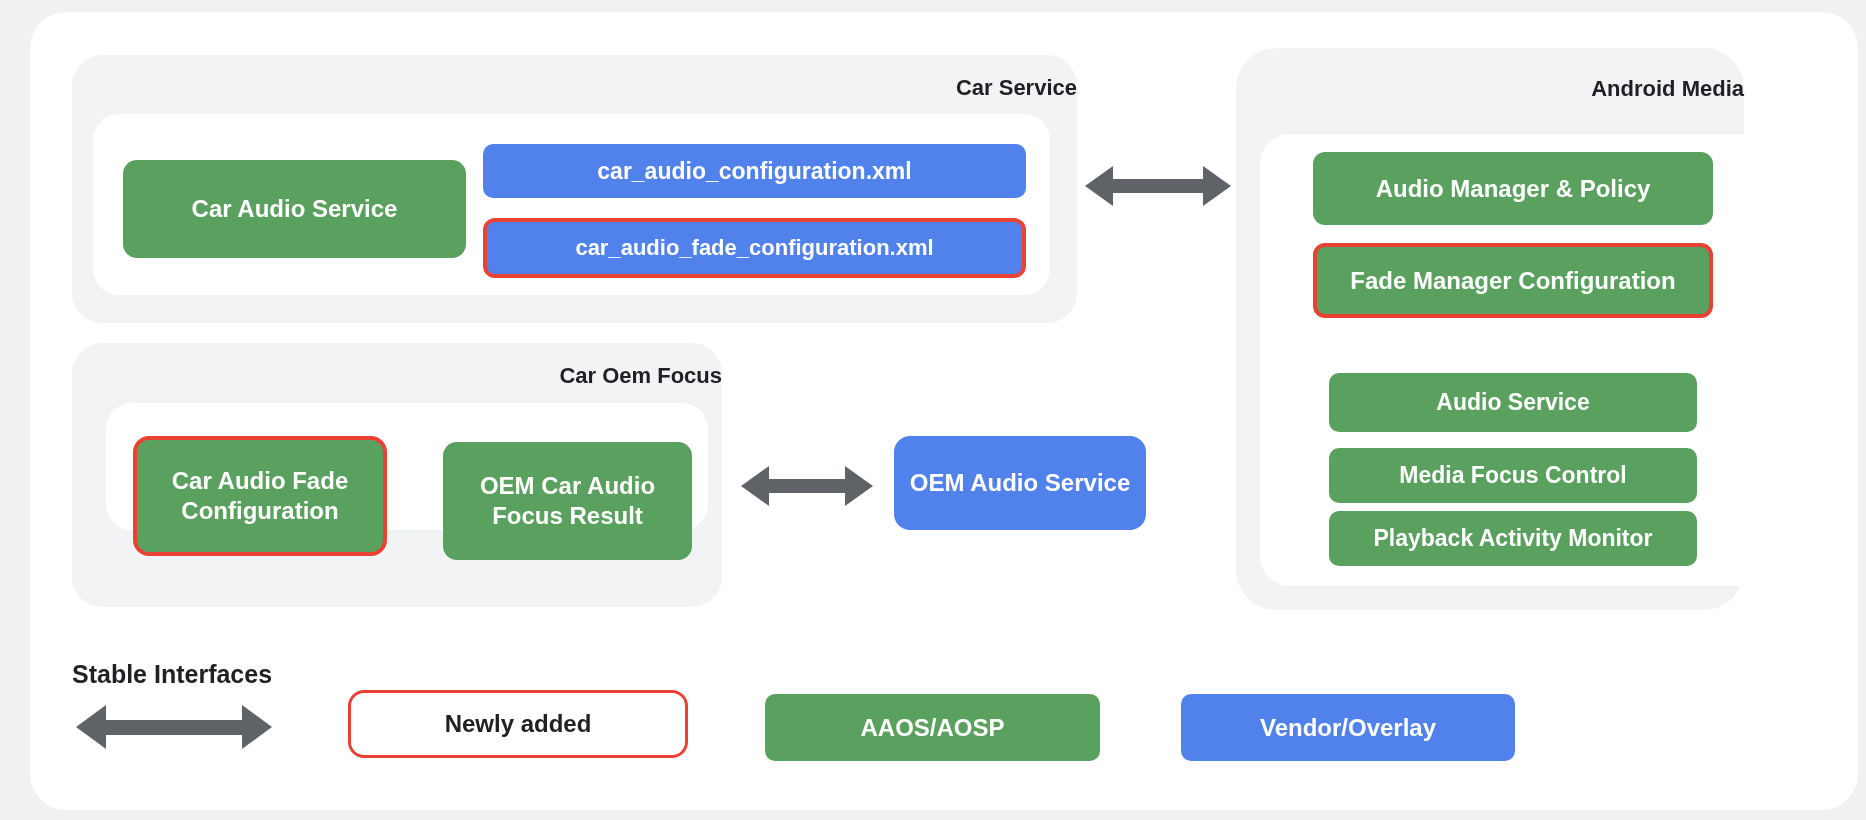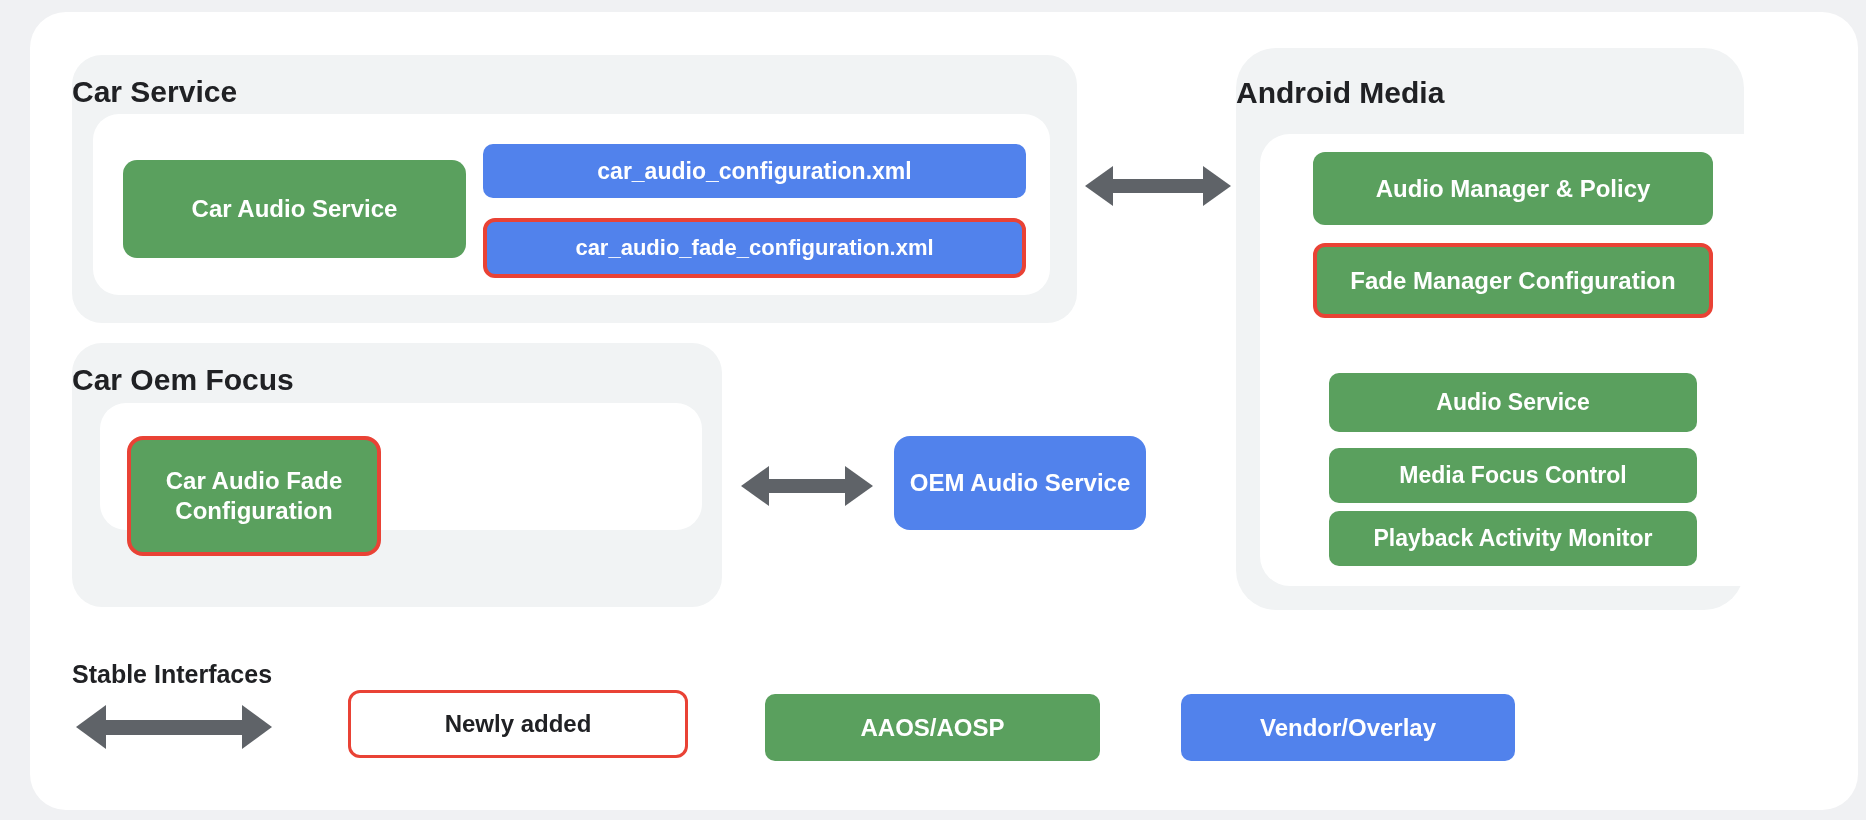--- a/index.html
+++ b/index.html
@@ -14,22 +14,22 @@
 
   .card {
     position: absolute; left: 30px; top: 12px; width: 1828px; height: 798px;
     background: var(--c-card, #ffffff); border-radius: 36px;
   }
 
   .group {
     position: absolute; background: var(--c-container, #f1f3f4); border-radius: 30px;
   }
   .group-title {
-    position: absolute; left: 0; right: 0; text-align: left;
-    font-size: 30px; color: var(--c-title_text, #202124);
+    position: absolute; left: 0; right: 0; text-align: right;
+    font-size: 22px; color: var(--c-title_text, #202124);
   }
   .inner {
     position: absolute; background: var(--c-card, #ffffff); border-radius: 26px;
   }
 
   .box {
     position: absolute; display: flex; align-items: center; justify-content: center;
     text-align: center; color: var(--c-box_text, #ffffff);
     font-size: 24px; line-height: 1.25; border-radius: 12px;
     box-sizing: border-box; padding: 4px 10px;
@@ -96,39 +96,40 @@
       <div class="box green" style="left:53px; top:18px; width:400px; height:73px;">Audio Manager &amp; Policy</div>
       <div class="box green red-border" style="left:53px; top:109px; width:400px; height:75px;">Fade Manager Configuration</div>
       <div class="box green" style="left:69px; top:239px; width:368px; height:59px; border-radius:10px; font-size:23px;">Audio Service</div>
       <div class="box green" style="left:69px; top:377px; width:368px; height:55px; border-radius:10px; font-size:23px;">Playback Activity Monitor</div>
       <div class="box green" style="left:69px; top:314px; width:368px; height:55px; border-radius:10px; font-size:23px;">Media Focus Control</div>
     </div>
   </div>
 
   <div class="group" style="left:72px; top:343px; width:650px; height:264px;">
     <div class="group-title" style="top:20px;">Car Oem Focus</div>
-    <div class="inner" style="left:28px; top:60px; width:602px; height:127px;">
+    <div class="inner" style="left:34px; top:60px; width:602px; height:127px;">
       <div class="box green red-border" style="left:27px; top:33px; width:254px; height:120px; border-radius:16px;">Car Audio Fade Configuration</div>
+      <div class="box green" style="left:337px; top:39px; width:249px; height:118px; border-radius:14px;">OEM Car Audio Focus Result</div>
     </div>
   </div>
 
   <div class="arrow" style="left:741px; top:466px; width:132px; height:40px;">
     <div class="head-left"></div>
     <div class="shaft"></div>
     <div class="head-right"></div>
   </div>
 
   <div class="box blue" style="left:894px; top:436px; width:252px; height:94px; border-radius:16px;">OEM Audio Service</div>
 
   <div class="legend-label" style="left:72px; top:660px;">Stable Interfaces</div>
 
   <div class="arrow large" style="left:76px; top:705px; width:196px; height:44px;">
     <div class="head-left"></div>
     <div class="shaft"></div>
     <div class="head-right"></div>
   </div>
 
-  <div class="legend-box legend-white" style="left:348px; top:690px; width:340px; height:68px;">Newly added</div>
+  <div class="legend-box legend-white" style="left:348px; top:690px; width:340px; height:68px;border-radius:16px;">Newly added</div>
 
   <div class="legend-box green" style="left:765px; top:694px; width:335px; height:67px; color:var(--c-box_text,#ffffff);">AAOS/AOSP</div>
 
   <div class="legend-box blue" style="left:1181px; top:694px; width:334px; height:67px; color:var(--c-box_text,#ffffff);">Vendor/Overlay</div>
 </div>
 
 </body></html>

